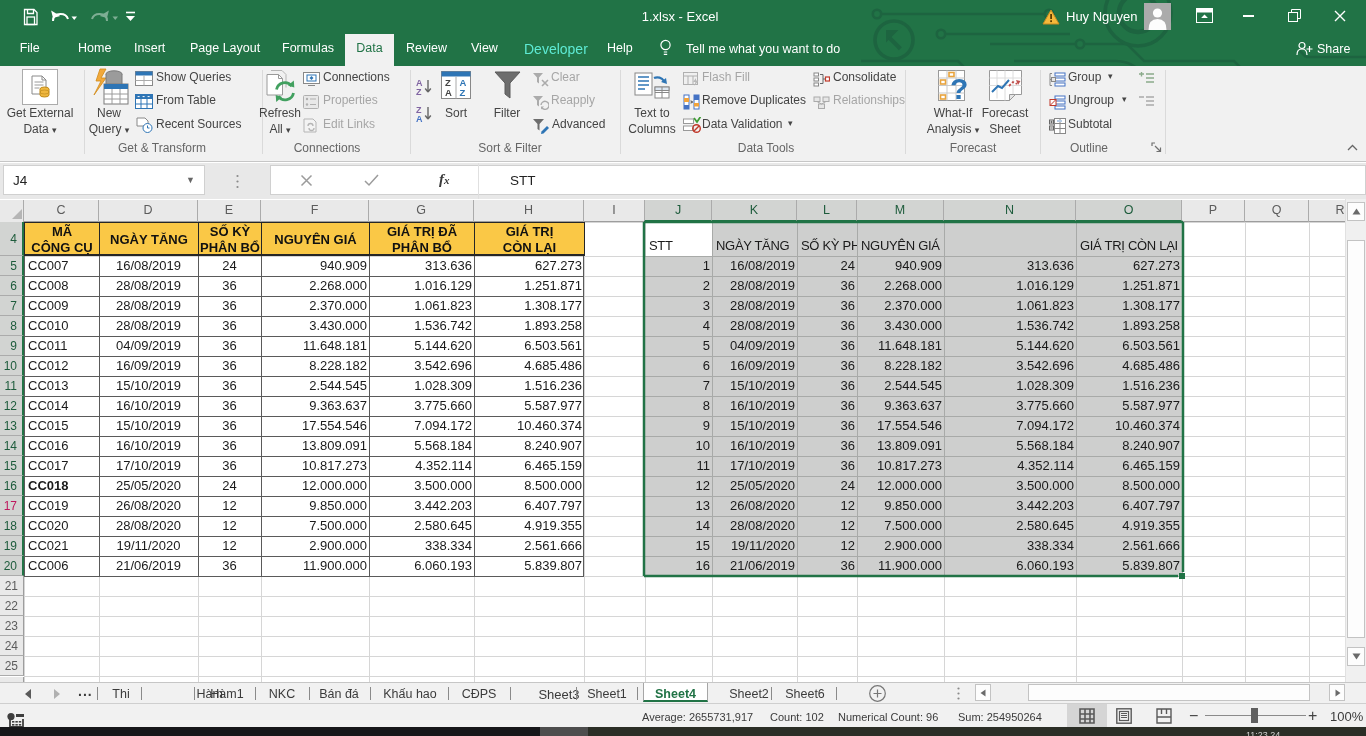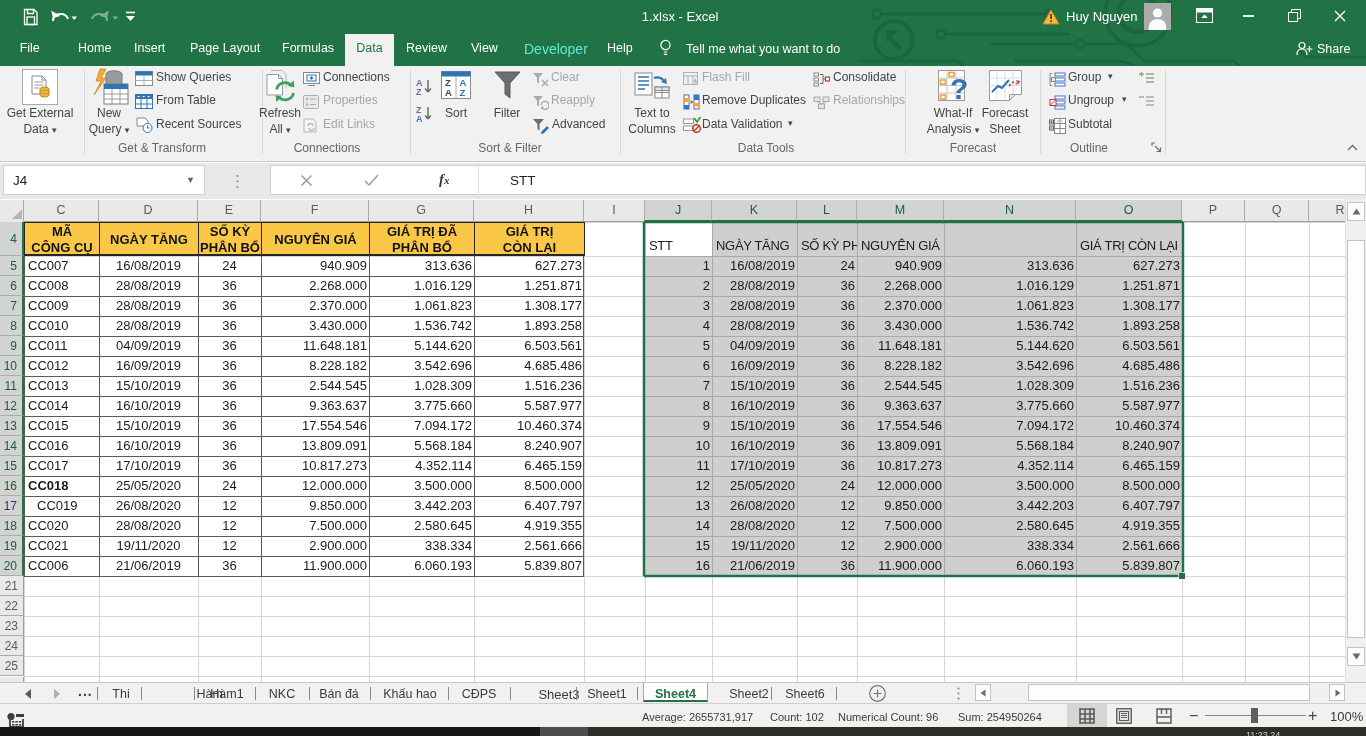--- a/index.html
+++ b/index.html
@@ -440,21 +440,21 @@
 <div class="abs" style="left:0;top:97px;width:24px;height:20px;background:#d2d4d2;border-right:2px solid #217346;border-bottom:1px solid #ababab;color:#1e5c3c;font-size:12px;text-align:right;padding-right:5px;display:flex;align-items:center;justify-content:flex-end;">7</div>
 <div class="abs" style="left:0;top:117px;width:24px;height:20px;background:#d2d4d2;border-right:2px solid #217346;border-bottom:1px solid #ababab;color:#1e5c3c;font-size:12px;text-align:right;padding-right:5px;display:flex;align-items:center;justify-content:flex-end;">8</div>
 <div class="abs" style="left:0;top:137px;width:24px;height:20px;background:#d2d4d2;border-right:2px solid #217346;border-bottom:1px solid #ababab;color:#1e5c3c;font-size:12px;text-align:right;padding-right:5px;display:flex;align-items:center;justify-content:flex-end;">9</div>
 <div class="abs" style="left:0;top:157px;width:24px;height:20px;background:#d2d4d2;border-right:2px solid #217346;border-bottom:1px solid #ababab;color:#1e5c3c;font-size:12px;text-align:right;padding-right:5px;display:flex;align-items:center;justify-content:flex-end;">10</div>
 <div class="abs" style="left:0;top:177px;width:24px;height:20px;background:#d2d4d2;border-right:2px solid #217346;border-bottom:1px solid #ababab;color:#1e5c3c;font-size:12px;text-align:right;padding-right:5px;display:flex;align-items:center;justify-content:flex-end;">11</div>
 <div class="abs" style="left:0;top:197px;width:24px;height:20px;background:#d2d4d2;border-right:2px solid #217346;border-bottom:1px solid #ababab;color:#1e5c3c;font-size:12px;text-align:right;padding-right:5px;display:flex;align-items:center;justify-content:flex-end;">12</div>
 <div class="abs" style="left:0;top:217px;width:24px;height:20px;background:#d2d4d2;border-right:2px solid #217346;border-bottom:1px solid #ababab;color:#1e5c3c;font-size:12px;text-align:right;padding-right:5px;display:flex;align-items:center;justify-content:flex-end;">13</div>
 <div class="abs" style="left:0;top:237px;width:24px;height:20px;background:#d2d4d2;border-right:2px solid #217346;border-bottom:1px solid #ababab;color:#1e5c3c;font-size:12px;text-align:right;padding-right:5px;display:flex;align-items:center;justify-content:flex-end;">14</div>
 <div class="abs" style="left:0;top:257px;width:24px;height:20px;background:#d2d4d2;border-right:2px solid #217346;border-bottom:1px solid #ababab;color:#1e5c3c;font-size:12px;text-align:right;padding-right:5px;display:flex;align-items:center;justify-content:flex-end;">15</div>
 <div class="abs" style="left:0;top:277px;width:24px;height:20px;background:#d2d4d2;border-right:2px solid #217346;border-bottom:1px solid #ababab;color:#1e5c3c;font-size:12px;text-align:right;padding-right:5px;display:flex;align-items:center;justify-content:flex-end;">16</div>
-<div class="abs" style="left:0;top:297px;width:24px;height:20px;background:#d2d4d2;border-right:2px solid #217346;border-bottom:1px solid #ababab;color:#4c1d95;font-size:12px;text-align:right;padding-right:5px;display:flex;align-items:center;justify-content:flex-end;">17</div>
+<div class="abs" style="left:0;top:297px;width:24px;height:20px;background:#d2d4d2;border-right:2px solid #217346;border-bottom:1px solid #ababab;color:#be185d;font-size:12px;text-align:right;padding-right:5px;display:flex;align-items:center;justify-content:flex-end;">17</div>
 <div class="abs" style="left:0;top:317px;width:24px;height:20px;background:#d2d4d2;border-right:2px solid #217346;border-bottom:1px solid #ababab;color:#1e5c3c;font-size:12px;text-align:right;padding-right:5px;display:flex;align-items:center;justify-content:flex-end;">18</div>
 <div class="abs" style="left:0;top:337px;width:24px;height:20px;background:#d2d4d2;border-right:2px solid #217346;border-bottom:1px solid #ababab;color:#1e5c3c;font-size:12px;text-align:right;padding-right:5px;display:flex;align-items:center;justify-content:flex-end;">19</div>
 <div class="abs" style="left:0;top:357px;width:24px;height:20px;background:#d2d4d2;border-right:2px solid #217346;border-bottom:1px solid #ababab;color:#1e5c3c;font-size:12px;text-align:right;padding-right:5px;display:flex;align-items:center;justify-content:flex-end;">20</div>
 <div class="abs" style="left:0;top:377px;width:24px;height:20px;background:#e9e9e9;border-right:1px solid #9d9d9d;border-bottom:1px solid #ababab;color:#5c5c5c;font-size:12px;text-align:right;padding-right:5px;display:flex;align-items:center;justify-content:flex-end;">21</div>
 <div class="abs" style="left:0;top:397px;width:24px;height:20px;background:#e9e9e9;border-right:1px solid #9d9d9d;border-bottom:1px solid #ababab;color:#5c5c5c;font-size:12px;text-align:right;padding-right:5px;display:flex;align-items:center;justify-content:flex-end;">22</div>
 <div class="abs" style="left:0;top:417px;width:24px;height:20px;background:#e9e9e9;border-right:1px solid #9d9d9d;border-bottom:1px solid #ababab;color:#5c5c5c;font-size:12px;text-align:right;padding-right:5px;display:flex;align-items:center;justify-content:flex-end;">23</div>
 <div class="abs" style="left:0;top:437px;width:24px;height:20px;background:#e9e9e9;border-right:1px solid #9d9d9d;border-bottom:1px solid #ababab;color:#5c5c5c;font-size:12px;text-align:right;padding-right:5px;display:flex;align-items:center;justify-content:flex-end;">24</div>
 <div class="abs" style="left:0;top:457px;width:24px;height:20px;background:#e9e9e9;border-right:1px solid #9d9d9d;border-bottom:1px solid #ababab;color:#5c5c5c;font-size:12px;text-align:right;padding-right:5px;display:flex;align-items:center;justify-content:flex-end;">25</div>
 <div class="abs" style="left:0;top:478px;width:24px;height:5px;background:#e9e9e9;border-right:1px solid #9d9d9d;"></div>
 <div class="abs" style="left:24px;top:23px;width:75px;height:34px;background:#fac846;border-left:1px solid #262626;border-top:1px solid #262626;border-bottom:2px solid #262626;color:#111;font-weight:bold;font-size:13px;text-align:center;line-height:16px;padding-top:1px;white-space:nowrap;">MÃ<br>CÔNG CỤ</div>
@@ -529,21 +529,21 @@
 <div style="position:absolute;font-size:13px;color:#1a1a1a;white-space:nowrap;overflow:hidden;left:198px;top:257px;width:63px;height:20px;text-align:center;display:block;line-height:19px;">36</div>
 <div style="position:absolute;font-size:13px;color:#1a1a1a;white-space:nowrap;overflow:hidden;left:261px;top:257px;width:108px;height:20px;text-align:right;padding-right:2px;display:block;line-height:19px;">10.817.273</div>
 <div style="position:absolute;font-size:13px;color:#1a1a1a;white-space:nowrap;overflow:hidden;left:369px;top:257px;width:105px;height:20px;text-align:right;padding-right:2px;display:block;line-height:19px;">4.352.114</div>
 <div style="position:absolute;font-size:13px;color:#1a1a1a;white-space:nowrap;overflow:hidden;left:474px;top:257px;width:110px;height:20px;text-align:right;padding-right:2px;display:block;line-height:19px;">6.465.159</div>
 <div style="position:absolute;font-size:13px;color:#1a1a1a;white-space:nowrap;overflow:hidden;left:24px;top:277px;width:75px;height:20px;text-align:left;padding-left:4px;display:block;line-height:19px;font-weight:bold;">CC018</div>
 <div style="position:absolute;font-size:13px;color:#1a1a1a;white-space:nowrap;overflow:hidden;left:99px;top:277px;width:99px;height:20px;text-align:center;display:block;line-height:19px;">25/05/2020</div>
 <div style="position:absolute;font-size:13px;color:#1a1a1a;white-space:nowrap;overflow:hidden;left:198px;top:277px;width:63px;height:20px;text-align:center;display:block;line-height:19px;">24</div>
 <div style="position:absolute;font-size:13px;color:#1a1a1a;white-space:nowrap;overflow:hidden;left:261px;top:277px;width:108px;height:20px;text-align:right;padding-right:2px;display:block;line-height:19px;">12.000.000</div>
 <div style="position:absolute;font-size:13px;color:#1a1a1a;white-space:nowrap;overflow:hidden;left:369px;top:277px;width:105px;height:20px;text-align:right;padding-right:2px;display:block;line-height:19px;">3.500.000</div>
 <div style="position:absolute;font-size:13px;color:#1a1a1a;white-space:nowrap;overflow:hidden;left:474px;top:277px;width:110px;height:20px;text-align:right;padding-right:2px;display:block;line-height:19px;">8.500.000</div>
-<div style="position:absolute;font-size:13px;color:#1a1a1a;white-space:nowrap;overflow:hidden;left:24px;top:297px;width:75px;height:20px;text-align:left;padding-left:13px;display:block;line-height:19px;">CC019</div>
+<div style="position:absolute;font-size:13px;color:#1a1a1a;white-space:nowrap;overflow:hidden;left:24px;top:297px;width:75px;height:20px;text-align:left;padding-left:4px;display:block;line-height:19px;">CC019</div>
 <div style="position:absolute;font-size:13px;color:#1a1a1a;white-space:nowrap;overflow:hidden;left:99px;top:297px;width:99px;height:20px;text-align:center;display:block;line-height:19px;">26/08/2020</div>
 <div style="position:absolute;font-size:13px;color:#1a1a1a;white-space:nowrap;overflow:hidden;left:198px;top:297px;width:63px;height:20px;text-align:center;display:block;line-height:19px;">12</div>
 <div style="position:absolute;font-size:13px;color:#1a1a1a;white-space:nowrap;overflow:hidden;left:261px;top:297px;width:108px;height:20px;text-align:right;padding-right:2px;display:block;line-height:19px;">9.850.000</div>
 <div style="position:absolute;font-size:13px;color:#1a1a1a;white-space:nowrap;overflow:hidden;left:369px;top:297px;width:105px;height:20px;text-align:right;padding-right:2px;display:block;line-height:19px;">3.442.203</div>
 <div style="position:absolute;font-size:13px;color:#1a1a1a;white-space:nowrap;overflow:hidden;left:474px;top:297px;width:110px;height:20px;text-align:right;padding-right:2px;display:block;line-height:19px;">6.407.797</div>
 <div style="position:absolute;font-size:13px;color:#1a1a1a;white-space:nowrap;overflow:hidden;left:24px;top:317px;width:75px;height:20px;text-align:left;padding-left:4px;display:block;line-height:19px;">CC020</div>
 <div style="position:absolute;font-size:13px;color:#1a1a1a;white-space:nowrap;overflow:hidden;left:99px;top:317px;width:99px;height:20px;text-align:center;display:block;line-height:19px;">28/08/2020</div>
 <div style="position:absolute;font-size:13px;color:#1a1a1a;white-space:nowrap;overflow:hidden;left:198px;top:317px;width:63px;height:20px;text-align:center;display:block;line-height:19px;">12</div>
 <div style="position:absolute;font-size:13px;color:#1a1a1a;white-space:nowrap;overflow:hidden;left:261px;top:317px;width:108px;height:20px;text-align:right;padding-right:2px;display:block;line-height:19px;">7.500.000</div>
 <div style="position:absolute;font-size:13px;color:#1a1a1a;white-space:nowrap;overflow:hidden;left:369px;top:317px;width:105px;height:20px;text-align:right;padding-right:2px;display:block;line-height:19px;">2.580.645</div>

